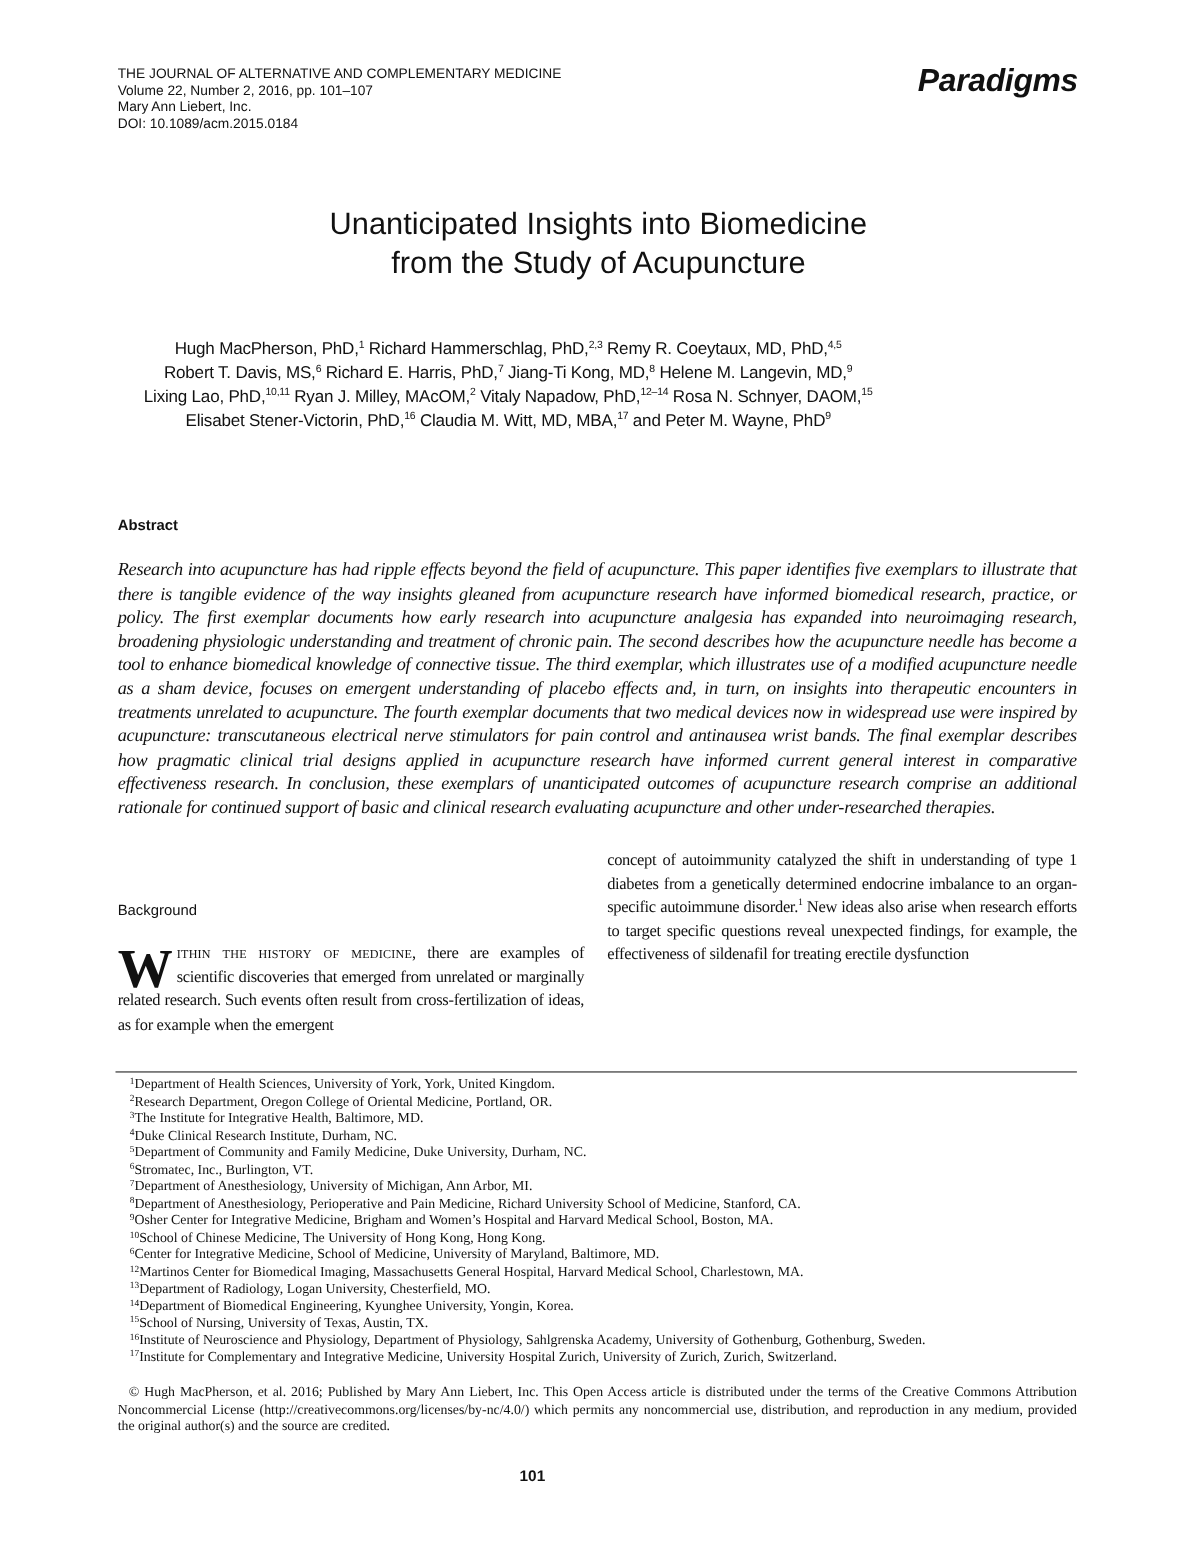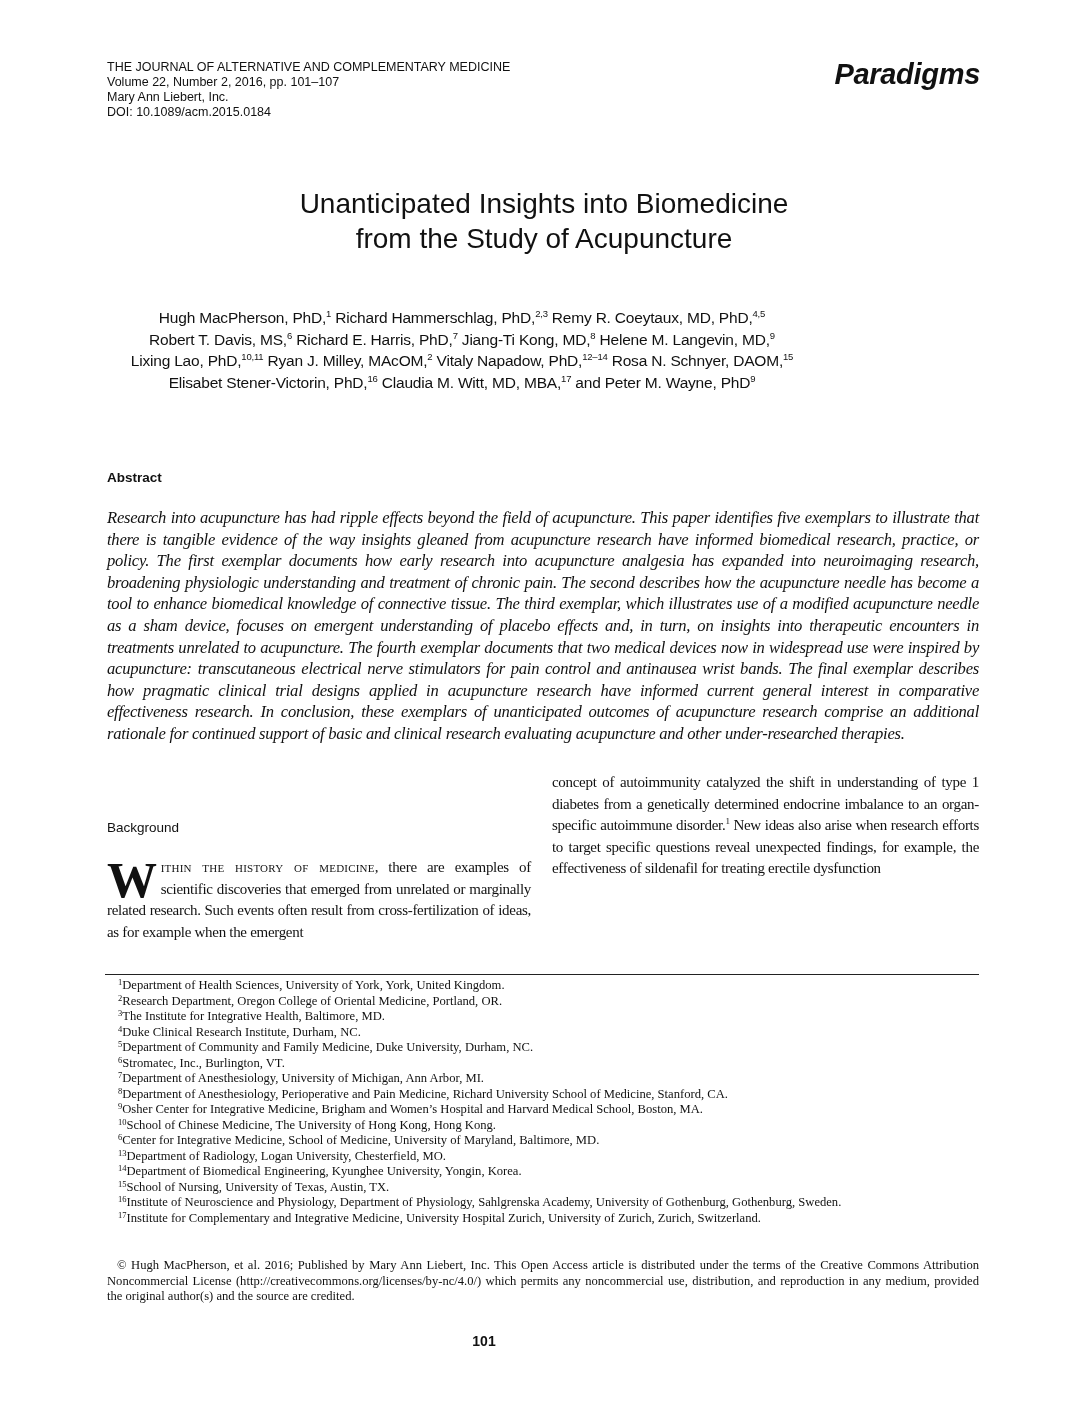--- a/index.html
+++ b/index.html
@@ -94,20 +94,21 @@
   <div class="aff"><sup>2</sup><span>Research Department, Oregon College of Oriental Medicine, Portland, OR.</span></div>
   <div class="aff"><sup>3</sup><span>The Institute for Integrative Health, Baltimore, MD.</span></div>
   <div class="aff"><sup>4</sup><span>Duke Clinical Research Institute, Durham, NC.</span></div>
   <div class="aff"><sup>5</sup><span>Department of Community and Family Medicine, Duke University, Durham, NC.</span></div>
   <div class="aff"><sup>6</sup><span>Stromatec, Inc., Burlington, VT.</span></div>
   <div class="aff"><sup>7</sup><span>Department of Anesthesiology, University of Michigan, Ann Arbor, MI.</span></div>
   <div class="aff"><sup>8</sup><span>Department of Anesthesiology, Perioperative and Pain Medicine, Richard University School of Medicine, Stanford, CA.</span></div>
   <div class="aff"><sup>9</sup><span>Osher Center for Integrative Medicine, Brigham and Women’s Hospital and Harvard Medical School, Boston, MA.</span></div>
   <div class="aff"><sup>10</sup><span>School of Chinese Medicine, The University of Hong Kong, Hong Kong.</span></div>
   <div class="aff"><sup>6</sup><span>Center for Integrative Medicine, School of Medicine, University of Maryland, Baltimore, MD.</span></div>
+  <div class="aff"><sup>12</sup><span>Martinos Center for Biomedical Imaging, Massachusetts General Hospital, Harvard Medical School, Charlestown, MA.</span></div>
   <div class="aff"><sup>13</sup><span>Department of Radiology, Logan University, Chesterfield, MO.</span></div>
   <div class="aff"><sup>14</sup><span>Department of Biomedical Engineering, Kyunghee University, Yongin, Korea.</span></div>
   <div class="aff"><sup>15</sup><span>School of Nursing, University of Texas, Austin, TX.</span></div>
   <div class="aff"><sup>16</sup><span>Institute of Neuroscience and Physiology, Department of Physiology, Sahlgrenska Academy, University of Gothenburg, Gothenburg, Sweden.</span></div>
   <div class="aff"><sup>17</sup><span>Institute for Complementary and Integrative Medicine, University Hospital Zurich, University of Zurich, Zurich, Switzerland.</span></div>
 </div>
 
 <p class="license serif" style="margin:0">© Hugh MacPherson, et al. 2016; Published by Mary Ann Liebert, Inc. This Open Access article is distributed under the terms of the Creative Commons Attribution Noncommercial License (http://creativecommons.org/licenses/by-nc/4.0/) which permits any noncommercial use, distribution, and reproduction in any medium, provided the original author(s) and the source are credited.</p>
 
 <div class="page-number sans">101</div>

